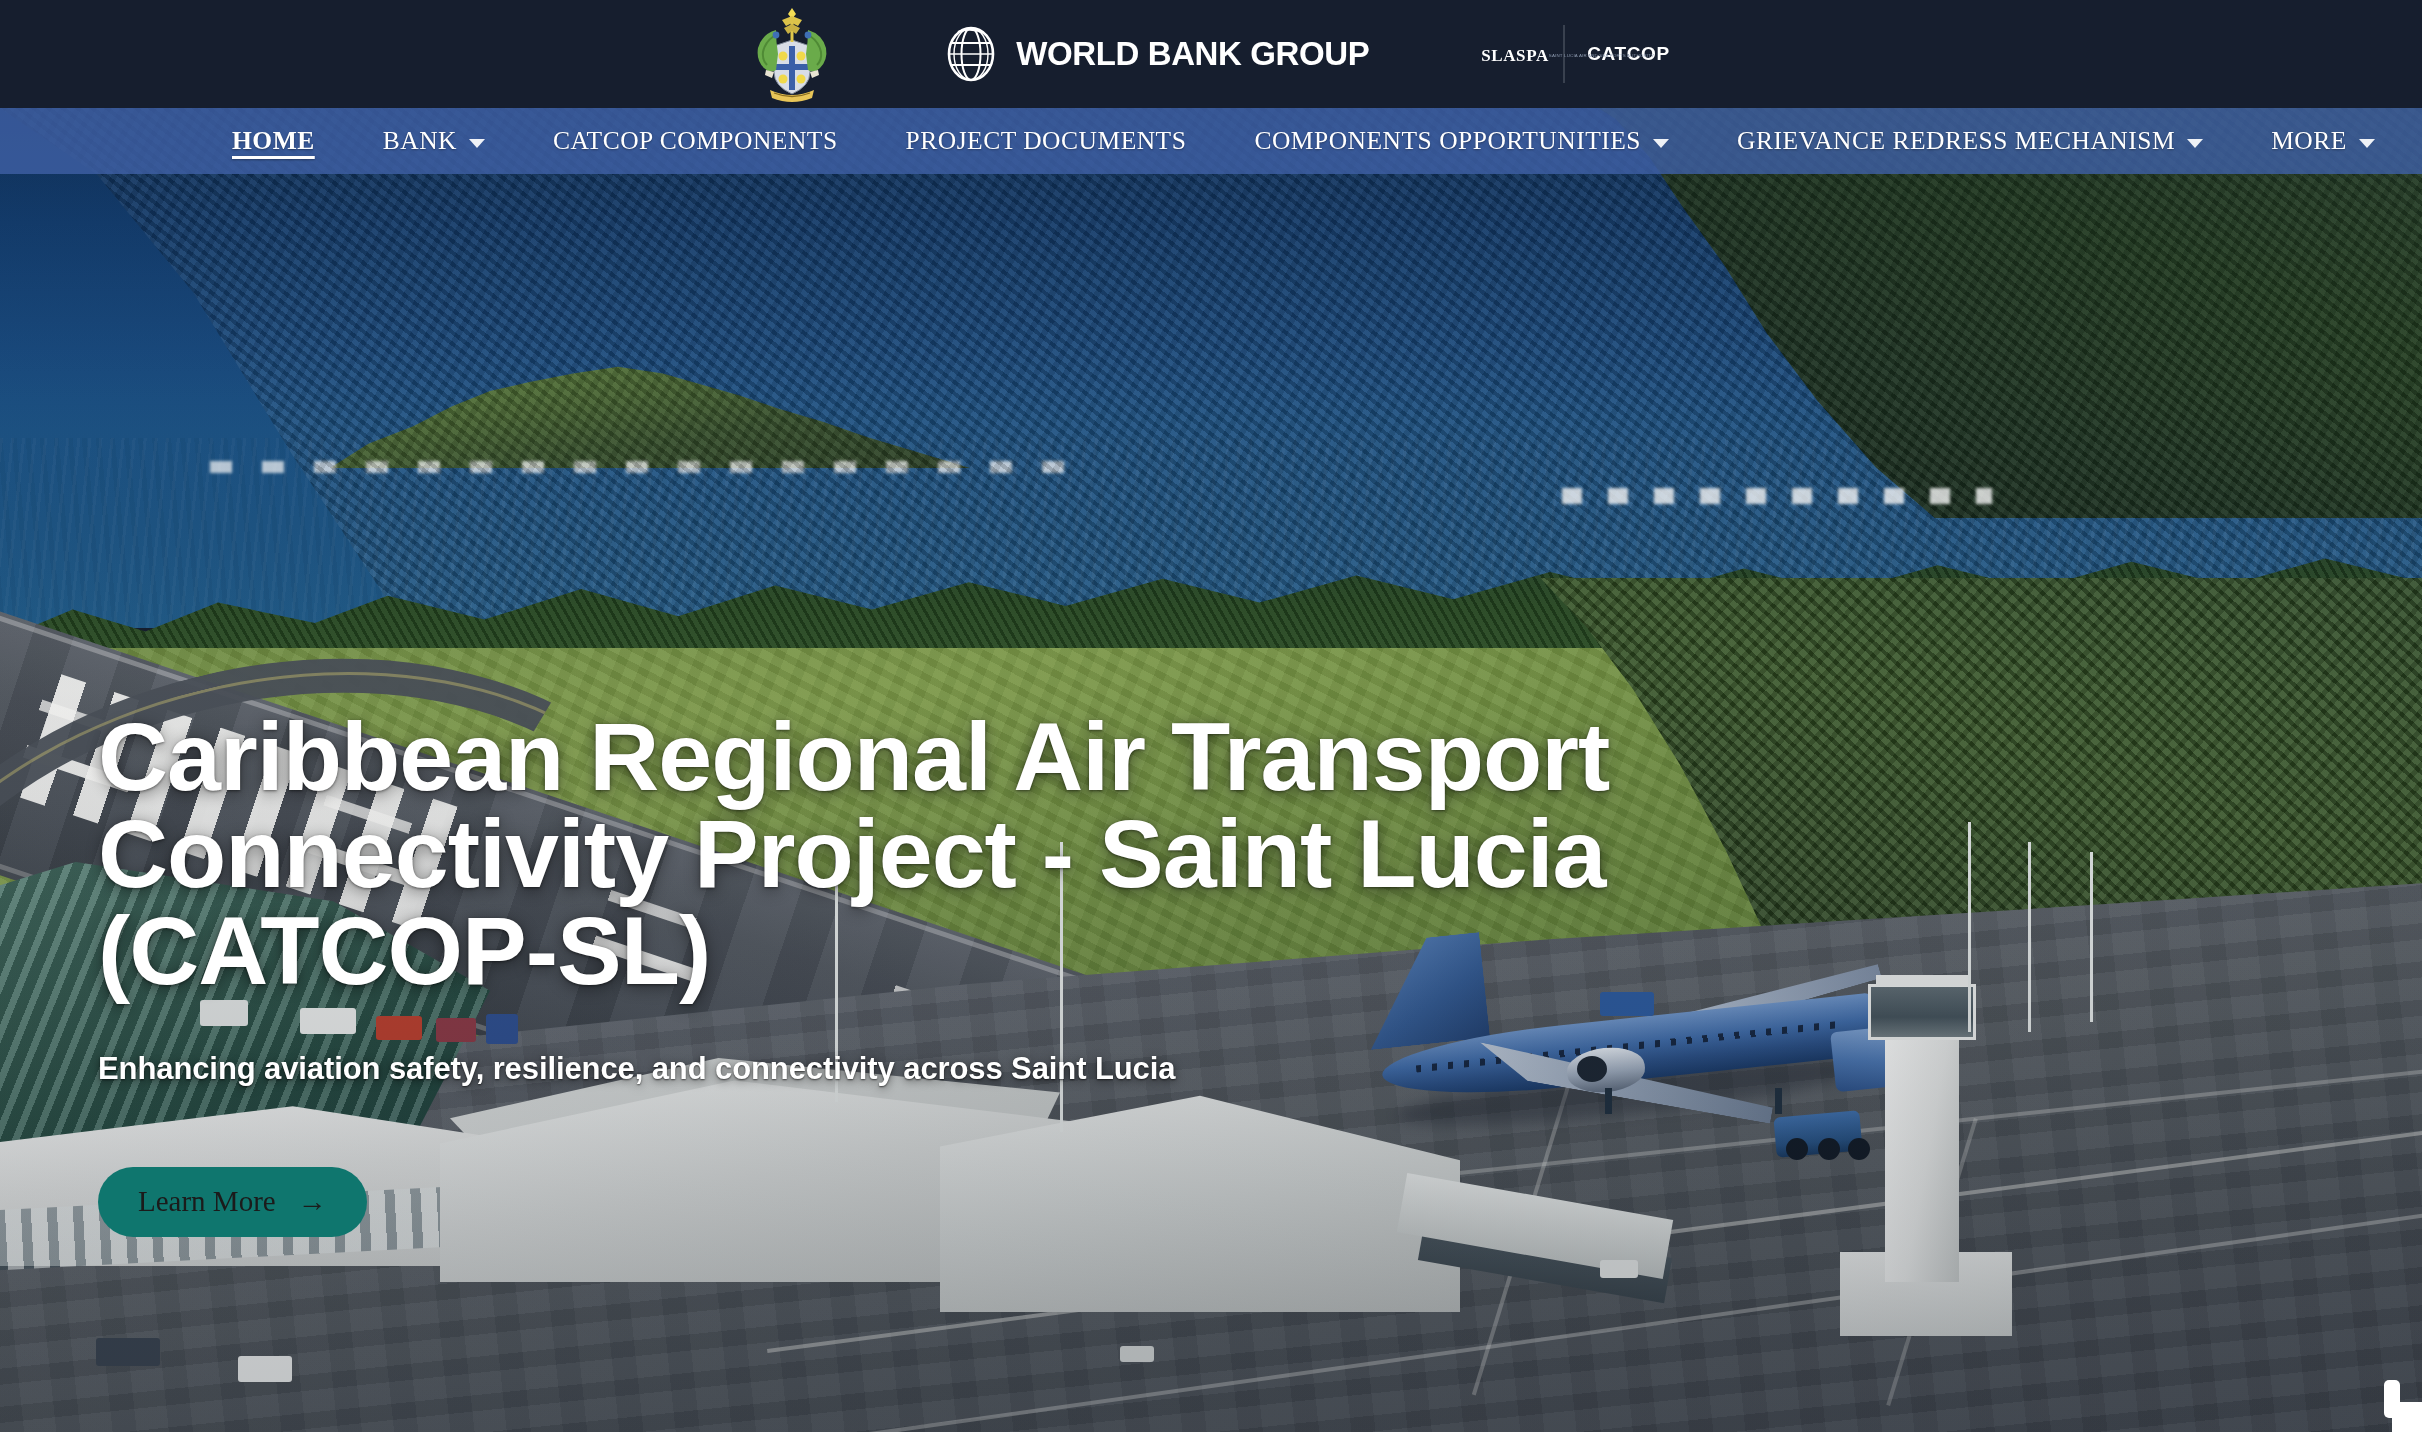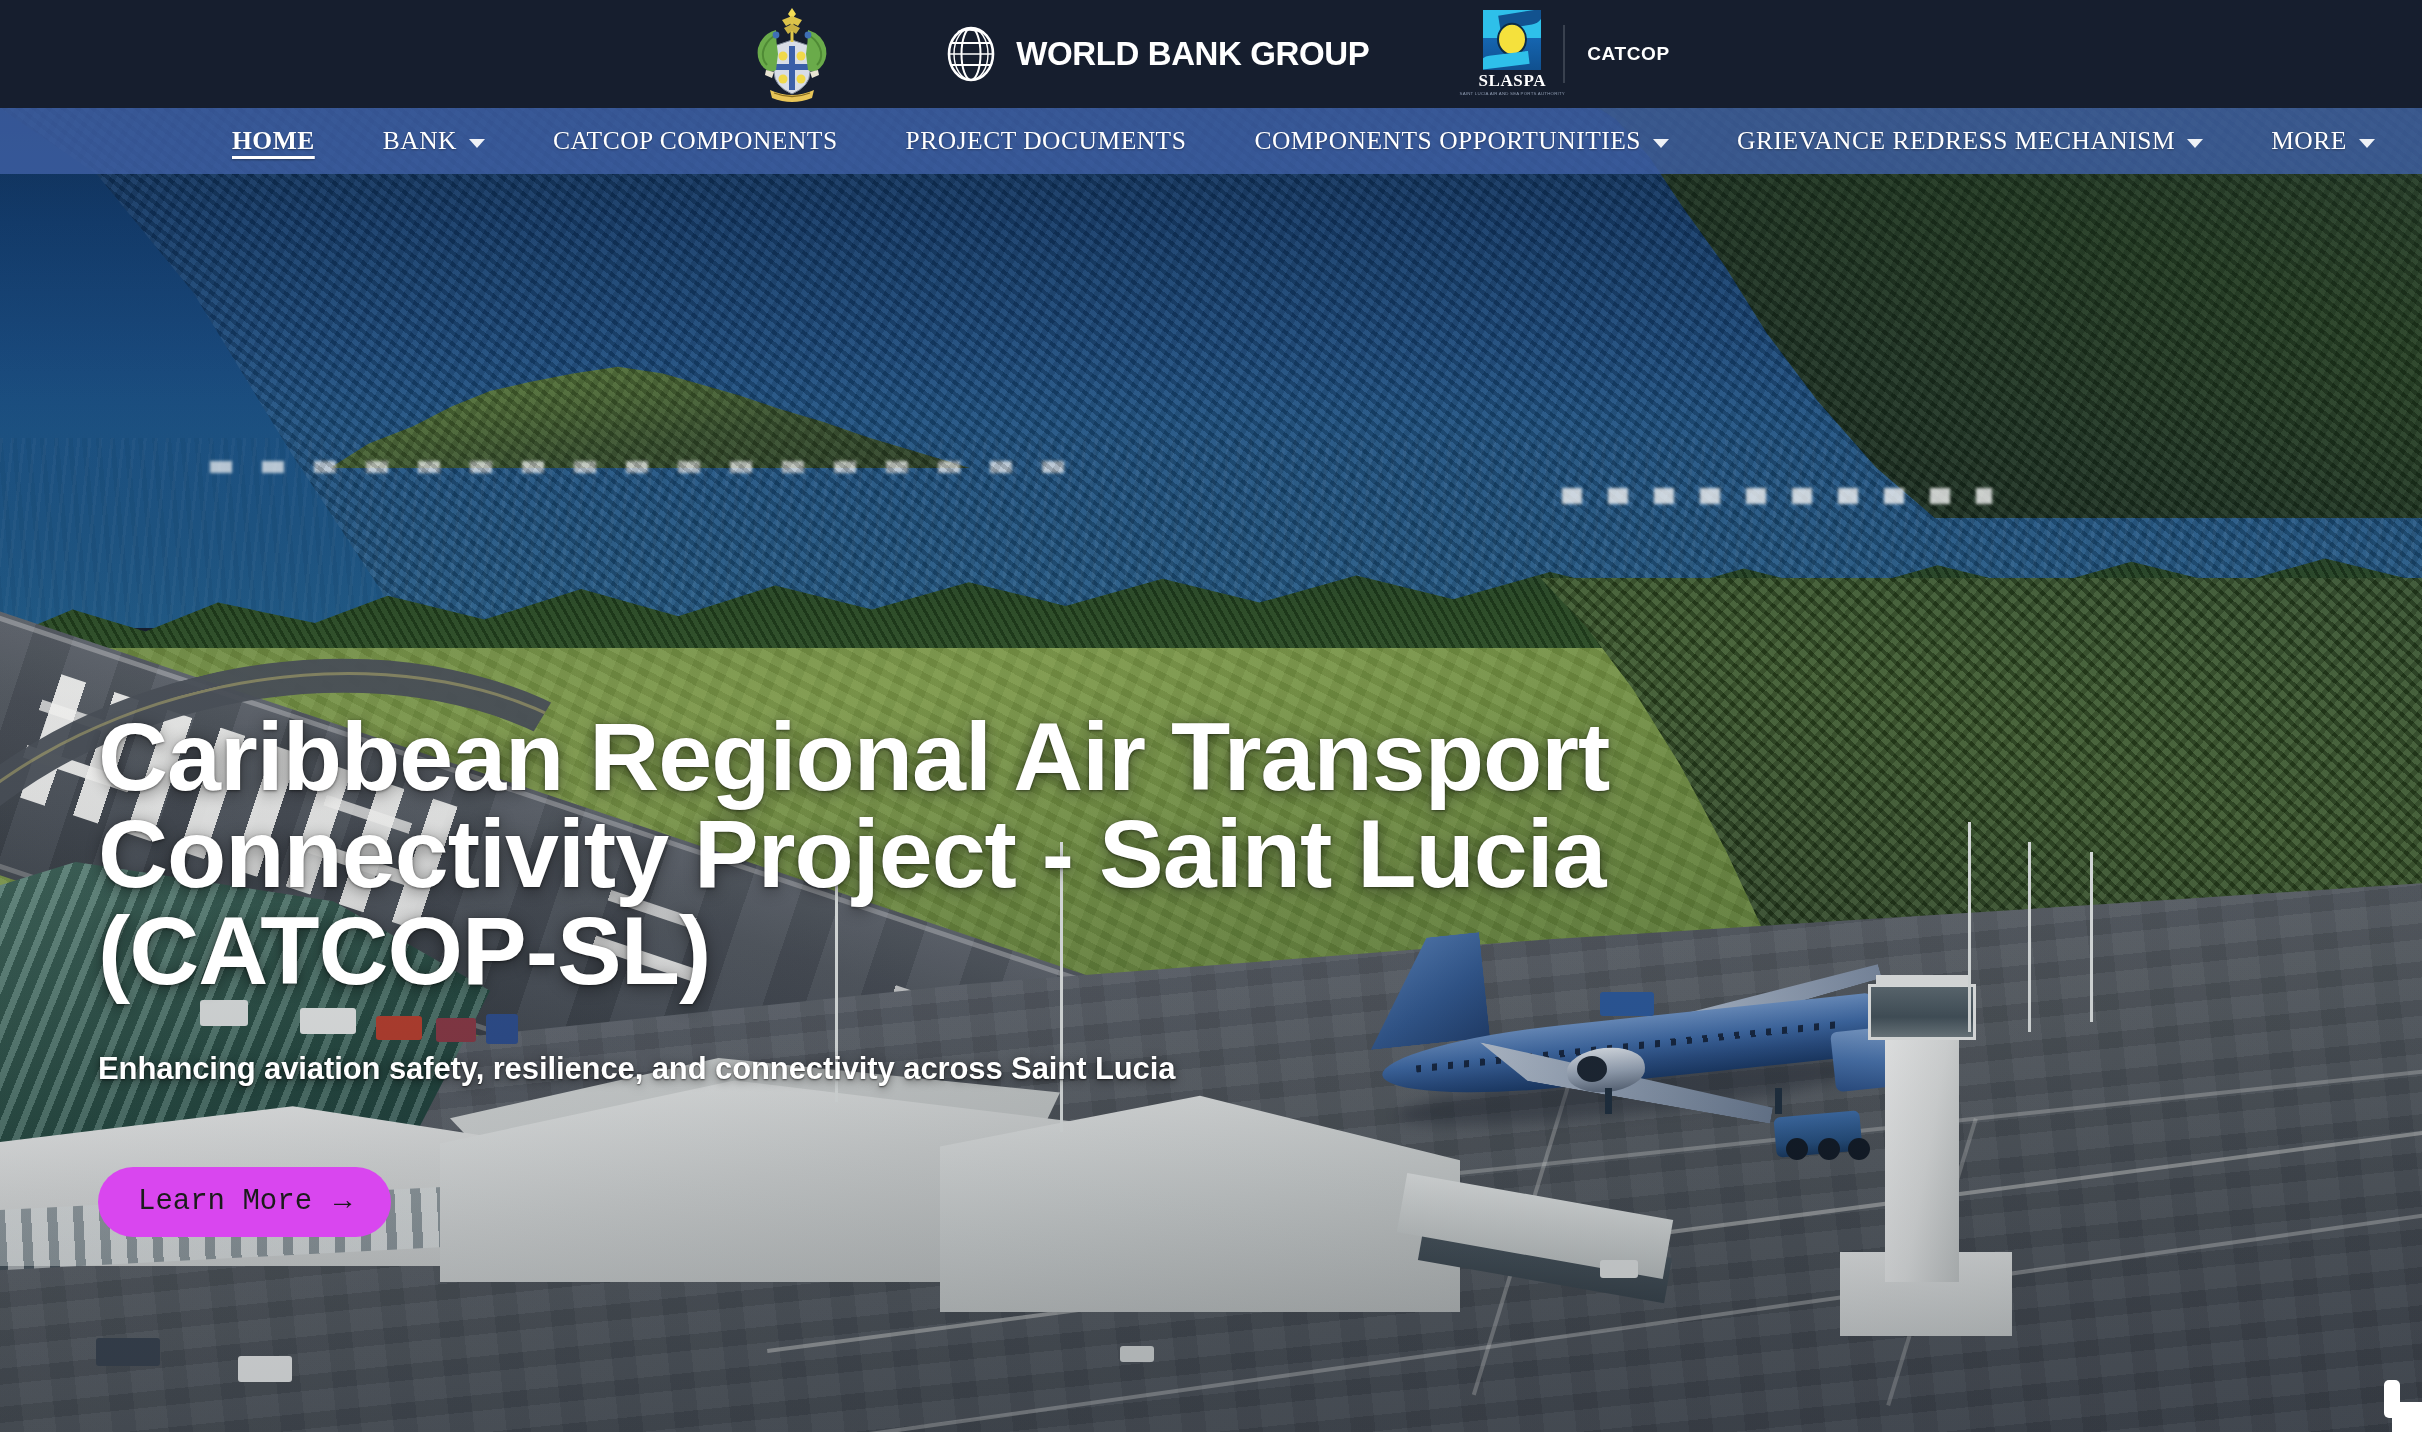--- a/index.html
+++ b/index.html
@@ -29,21 +29,21 @@
   .wb-globe{ width:54px; height:58px; }
   .wb-text{
     color:#ffffff; font-weight:bold; font-size:33px;
     letter-spacing:-0.4px; white-space:nowrap;
     font-family:"Liberation Sans", sans-serif;
   }
 
   
   .slaspa-block{ display:flex; align-items:center; gap:0; }
   .slaspa-logo{ width:62px; height:88px; position:relative; display:flex;
-                flex-direction:column; align-items:center; }
+                flex-direction:row; align-items:center; }
   .slaspa-emblem{
     width:58px; height:60px; position:relative; overflow:hidden;
     background:linear-gradient(180deg,#2ec0ea 0%,#2ec0ea 47%,#1565b0 47%,#10508f 100%);
   }
   .slaspa-swoosh-top{
     position:absolute; top:2px; right:-4px; width:46px; height:14px;
     border-radius:0 0 40px 0;
     background:#12528f; transform:rotate(-9deg);
   }
   .slaspa-swoosh-bot{
@@ -436,23 +436,23 @@
     max-width:1640px;
   }
   .hero-sub{
     color:#ffffff; font-size:31px; font-weight:bold; margin-top:52px;
     letter-spacing:-.1px;
     text-shadow:0 2px 10px rgba(0,0,0,.55), 0 1px 2px rgba(0,0,0,.6);
   }
   .learn-btn{
     display:inline-flex; gap:22px;
     margin-top:80px; padding:20px 40px 21px 40px;
-    background:#d946ef; color:#1b1b1b;
+    background:#0f766e; color:#1b1b1b;
     border:none; border-radius:46px;
-    font-size:29px; font-family:Liberation Mono, monospace;
+    font-size:29px; font-family:Liberation Serif, serif;
     cursor:pointer; line-height:1;
   }
   .learn-arrow{ font-size:29px; line-height:1; }
 
   
   .corner-widget{
     position:absolute; right:0; bottom:0; width:52px; height:52px;
     z-index:60; pointer-events:auto;
   }
   .corner-widget .cw-a{

